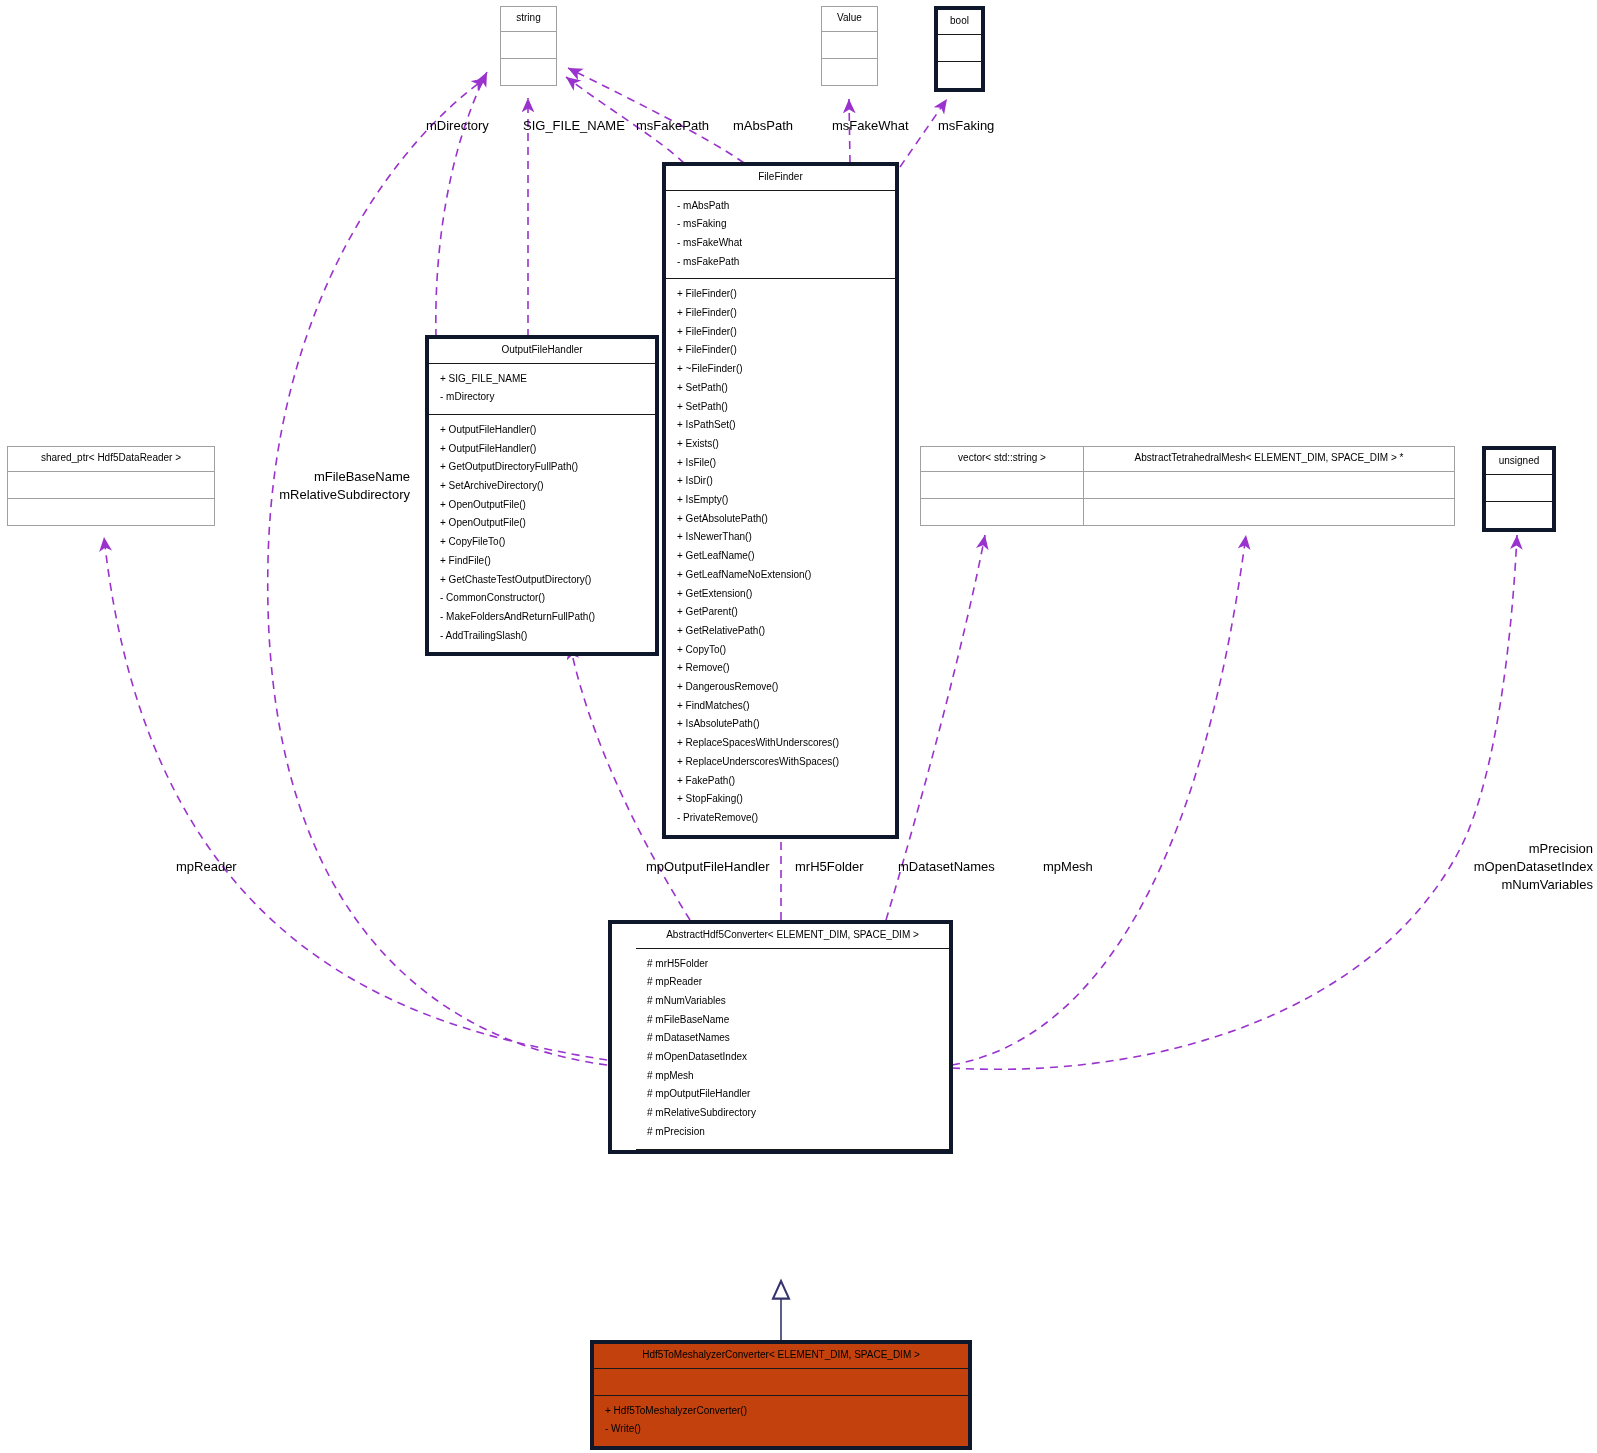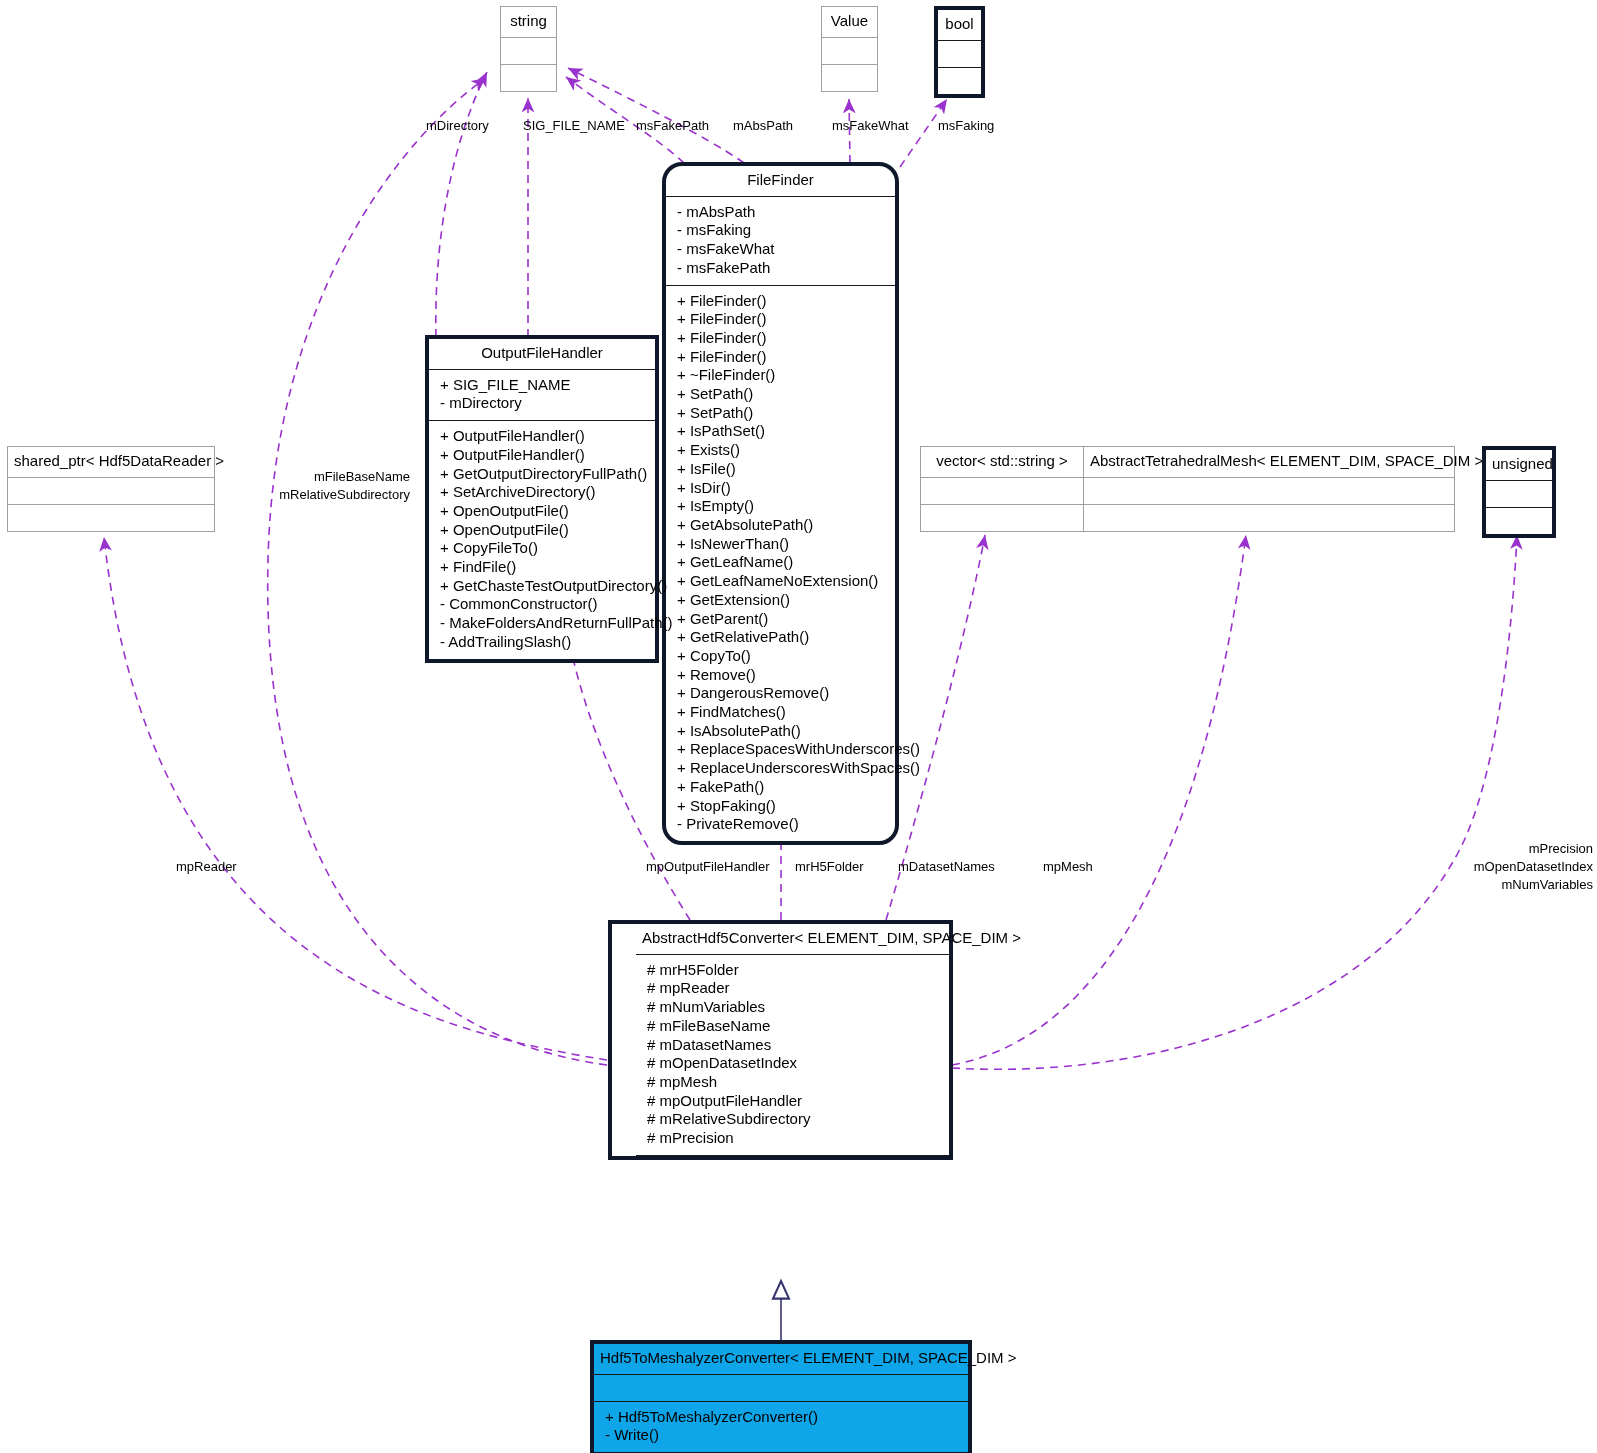--- a/index.html
+++ b/index.html
@@ -23,29 +23,29 @@
     left: 0; top: 0;
     width: 1597px;
     height: 1453px;
     pointer-events: none;
   }
   .uml-box {
     position: absolute;
     box-sizing: border-box;
     background: #ffffff;
     border: 1px solid #a0a0a0;
-    font-size: 15px;
+    font-size: 10px;
     color: #000000;
     z-index: 5;
   }
   .uml-box.strong {
     border: 4px solid #0f172a;
   }
   .uml-box.filled {
-    background: #0ea5e9;
+    background: #c2410c;
   }
   .box-title {
     text-align: center;
     padding: 5px 6px 6px 6px;
     white-space: nowrap;
     line-height: 1.25;
   }
   .box-sep {
     border-top: 1px solid #a0a0a0;
     height: 0;
@@ -151,21 +151,21 @@
     <div class="box-compartment empty"></div>
   </div>
 
   <div class="edge-label" style="left:426px; top:117px;">mDirectory</div>
   <div class="edge-label" style="left:523px; top:117px;">SIG_FILE_NAME</div>
   <div class="edge-label" style="left:636px; top:117px;">msFakePath</div>
   <div class="edge-label" style="left:733px; top:117px;">mAbsPath</div>
   <div class="edge-label" style="left:832px; top:117px;">msFakeWhat</div>
   <div class="edge-label" style="left:938px; top:117px;">msFaking</div>
 
-  <div class="uml-box strong" style="left:662px; top:162px; width:237px;border-radius:20px;">
+  <div class="uml-box strong" style="left:662px; top:162px; width:237px;">
     <div class="box-title">FileFinder</div>
     <div class="box-sep"></div>
     <div class="box-compartment">
       <div class="member">- mAbsPath</div>
       <div class="member">- msFaking</div>
       <div class="member">- msFakeWhat</div>
       <div class="member">- msFakePath</div>
     </div>
     <div class="box-sep"></div>
     <div class="box-compartment">

